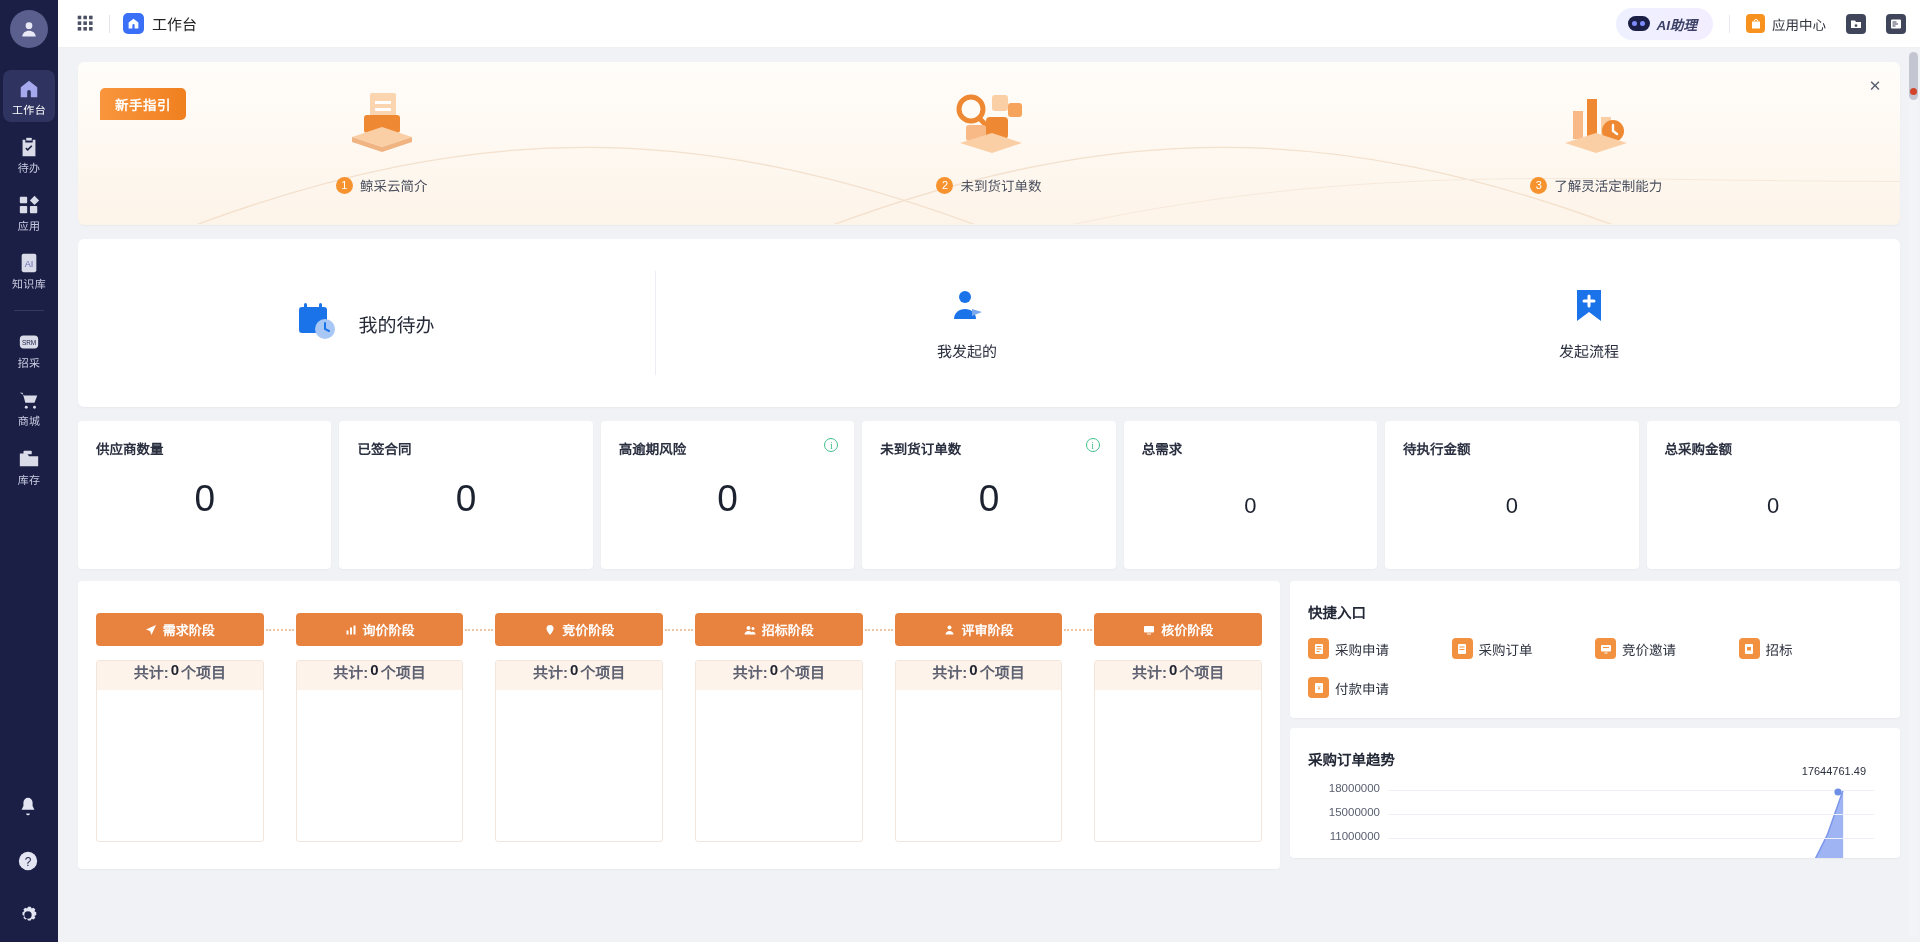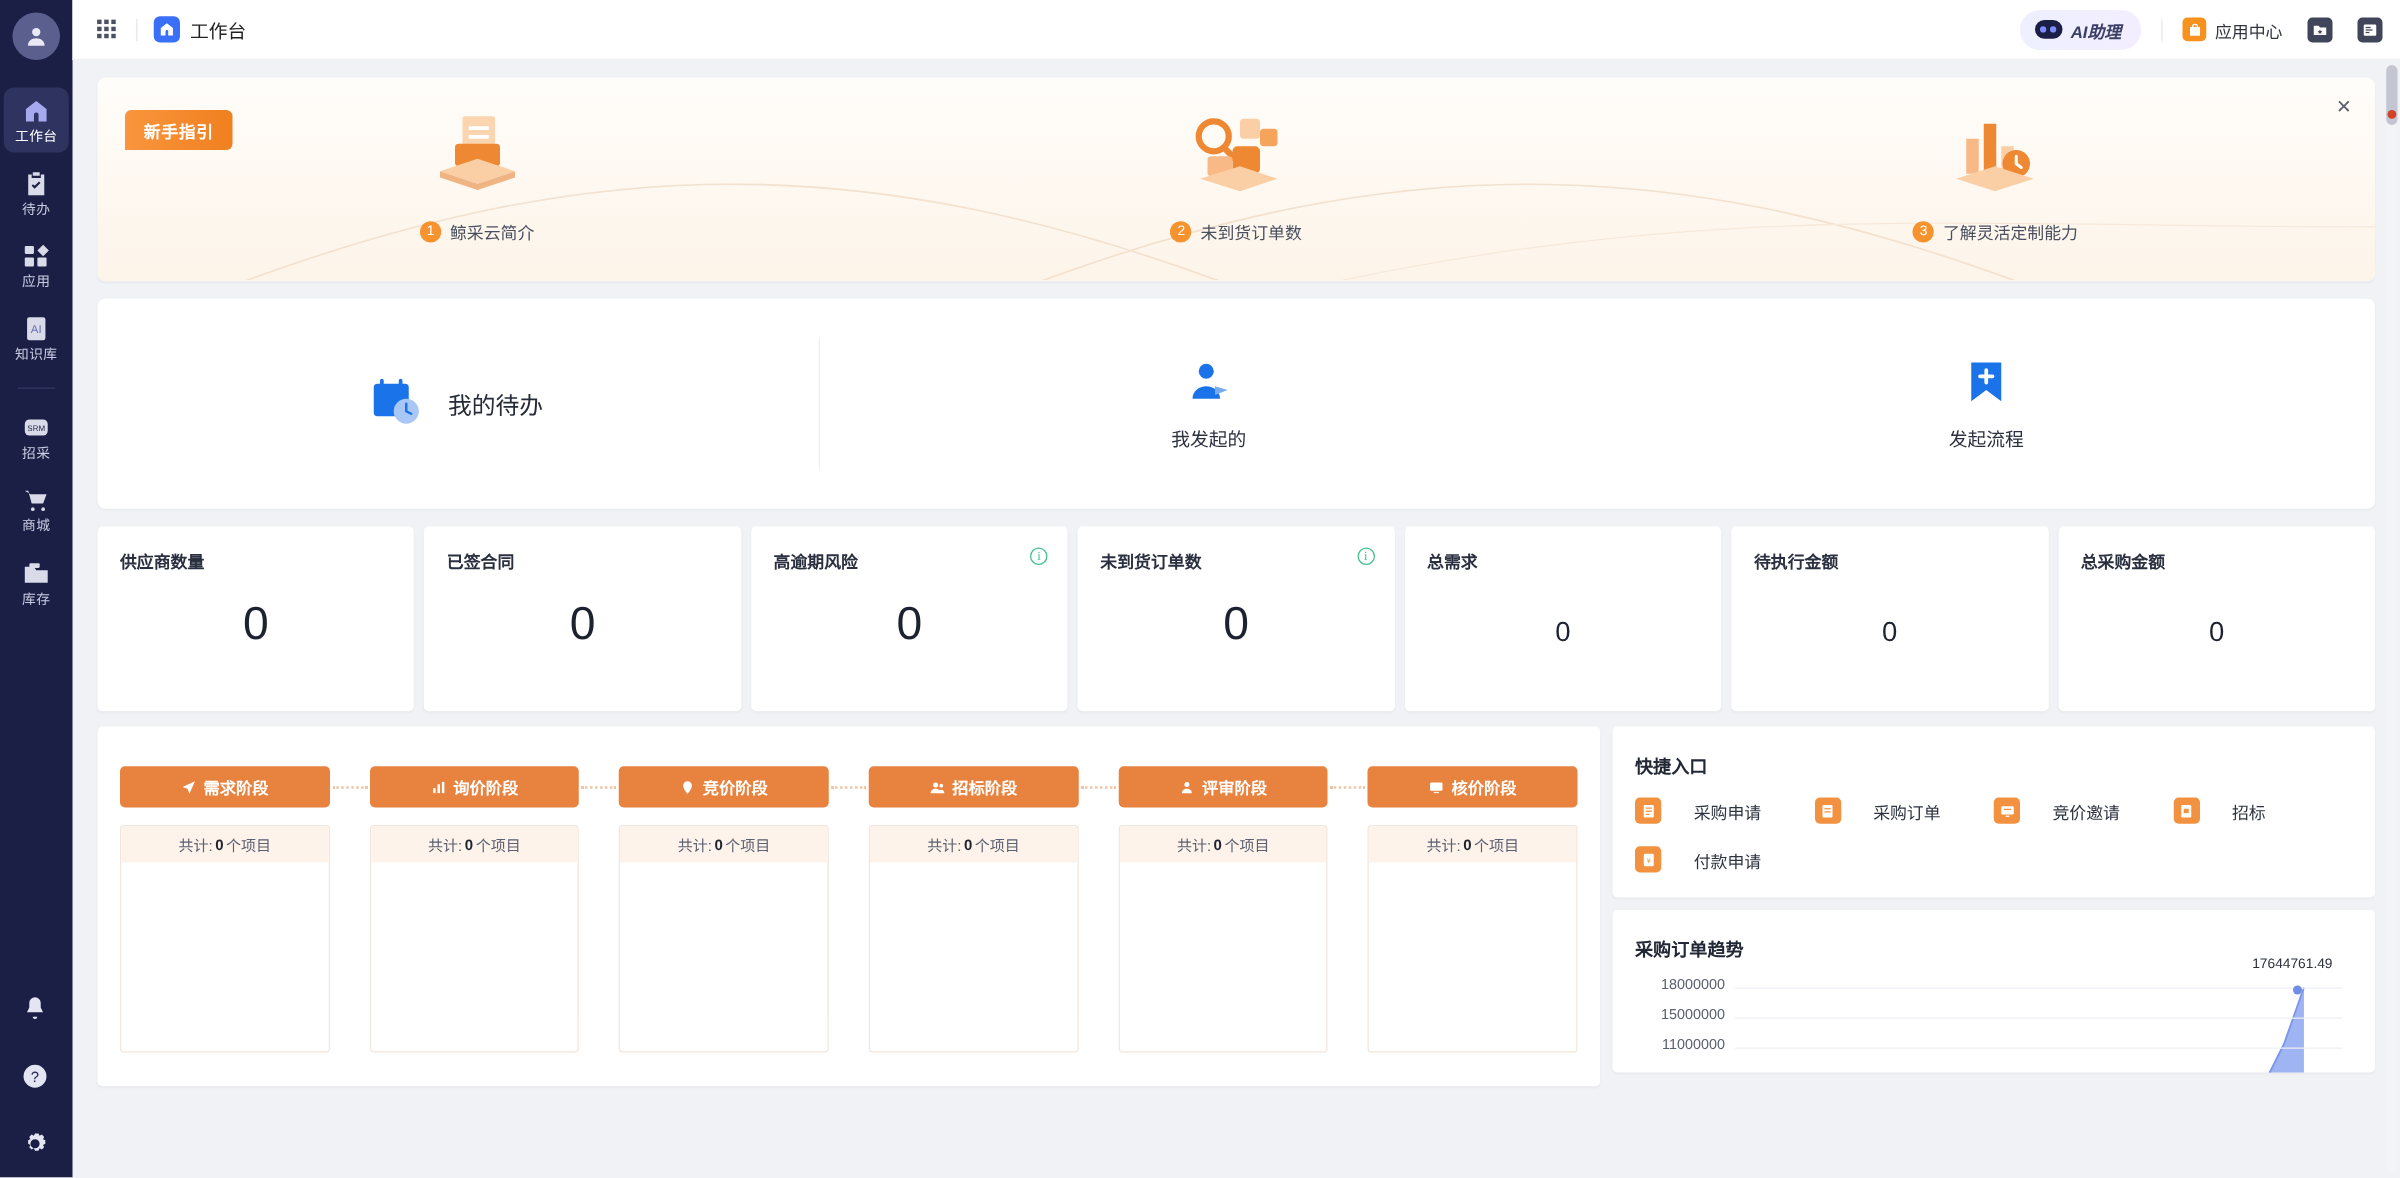--- a/index.html
+++ b/index.html
@@ -195,32 +195,32 @@
     width: 28px; flex: 0 0 28px; height: 0;
     border-top: 2px dotted #eec6a6; margin: 0 2px; align-self: flex-start;
     margin-top: 16px;
   }
   .stage-body {
     margin-top: 14px; border: 1px solid #f2e6dc; border-radius: 3px;
     height: 182px; background: #fff; overflow: hidden;
   }
   .stage-count {
     background: #fdf3ea; height: 29px; display: flex;
-    align-items: center; justify-content: center;
-    font-size: 12px; color: #5c6070;
+    align-items: flex-start; justify-content: center;
+    font-size: 15px; color: #5c6070; font-weight: bold;
   }
   .stage-count b { color: #1f2330; margin: 0 2px; }
 
   .rightcol { width: 610px; flex: 0 0 610px; display: flex; flex-direction: column; gap: 10px; }
   .panel {
     background: #fff; border-radius: 4px; padding: 20px 18px;
     box-shadow: 0 1px 2px rgba(20,30,60,.04);
   }
   .entries { display: flex; flex-wrap: wrap; margin-top: 16px; row-gap: 18px; }
-  .entry { width: 25%; display: flex; align-items: center; gap: 26px; cursor: pointer; }
+  .entry { width: 25%; display: flex; align-items: center; gap: 6px; cursor: pointer; }
   .entry-ico {
     width: 21px; height: 21px; border-radius: 4px; background: #f2913f;
     display: flex; align-items: center; justify-content: center; flex: 0 0 21px;
   }
   .entry-ico svg { width: 12px; height: 12px; fill: #fff; }
   .entry-label { font-size: 13.5px; color: #2e3340; }
 
   .chart-panel { padding-bottom: 0; overflow: hidden; height: 130px; }
   .chart-area { position: relative; height: 76px; margin-top: 14px; }
   .y-labels {

